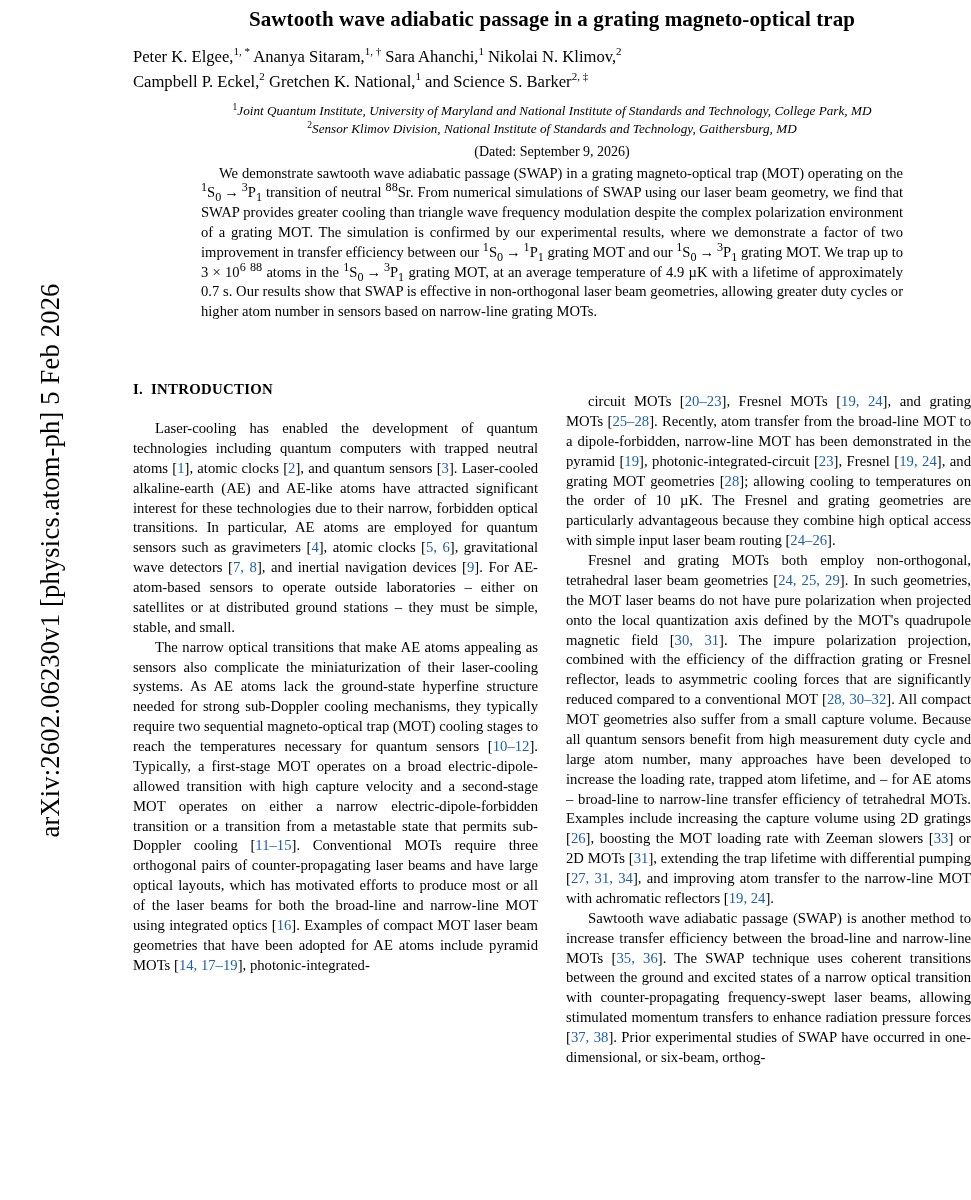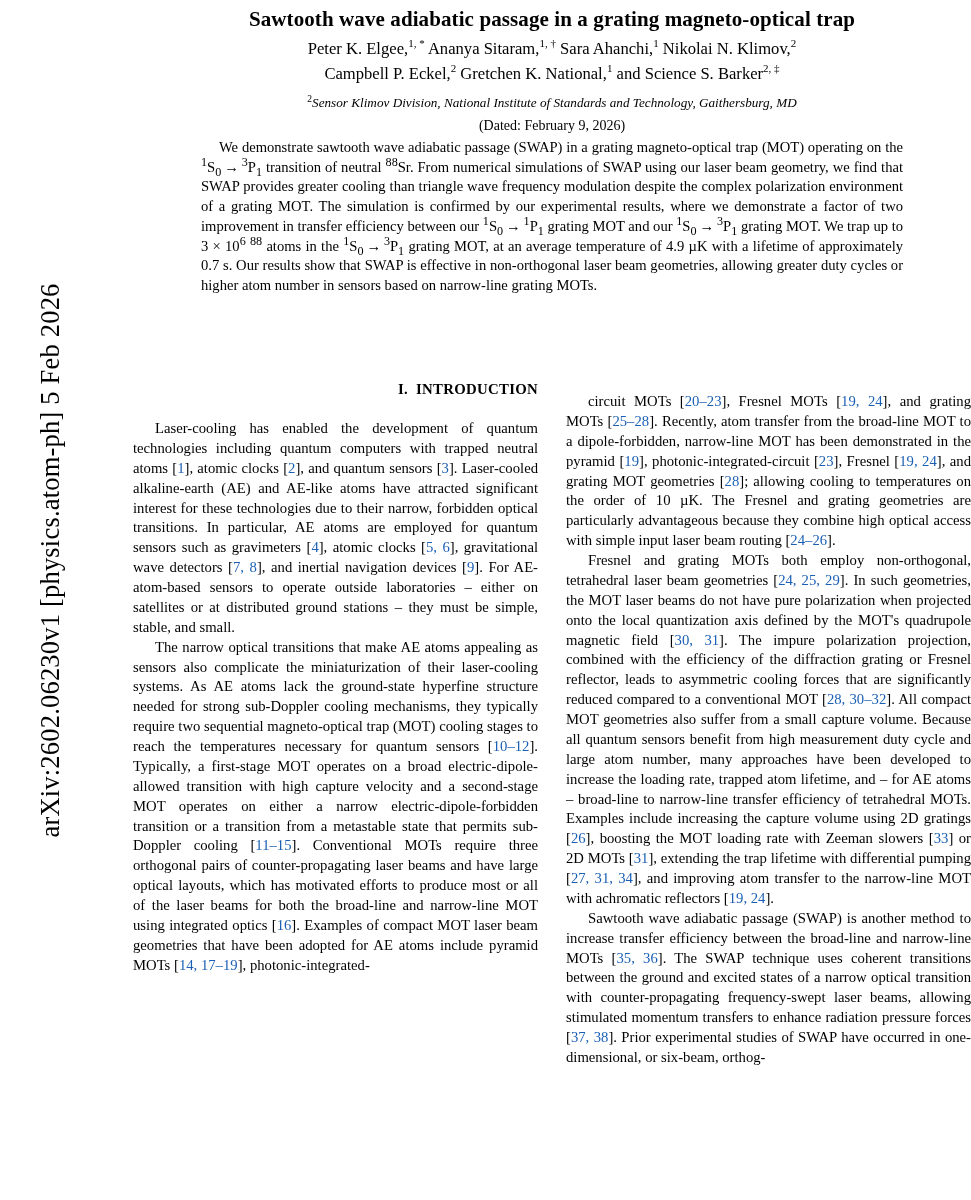--- a/index.html
+++ b/index.html
@@ -44,23 +44,22 @@
     height: 1200px;
   }
   .title {
     text-align: center;
     font-weight: bold;
     font-size: 21px;
     margin-top: 7px;
     letter-spacing: 0.1px;
   }
   .authors {
-    text-align: center;
     font-size: 16.6px;
-    margin-top: 5px;
+    margin-top: 13px;
     line-height: 1.5;
   }
   .authors sup { font-size: 11px; }
   .affil {
     text-align: center;
     font-style: italic;
     font-size: 13.2px;
     margin-top: 7px;
     line-height: 1.36;
   }
@@ -86,21 +85,21 @@
     display: flex;
     gap: 28px;
   }
   .col {
     width: 405px;
     font-size: 14.7px;
     line-height: 1.352;
     text-align: justify;
   }
   .sec-head {
-    text-align: right;
+    text-align: left;
     font-weight: bold;
     font-size: 14.8px;
     margin: 7px 0 13px 0;
     letter-spacing: 0.3px;
   }
   .sec-head .smallcaps { font-variant: small-caps; }
   p.body { margin: 0; text-indent: 22px; }
   p.body.first { text-indent: 22px; margin-top: 20px; }
   a.cite {
     color: #1a5fb4;
@@ -118,24 +117,25 @@
   <div class="content">
 
     <div class="title">Sawtooth wave adiabatic passage in a grating magneto-optical trap</div>
 
     <div class="authors">
       <span><span>Peter K. Elgee,</span><sup>1, *</sup></span><span><span> Ananya Sitaram,</span><sup>1, †</sup></span><span><span> Sara Ahanchi,</span><sup>1</sup></span><span><span> Nikolai N. Klimov,</span><sup>2</sup></span><br>
       <span><span>Campbell P. Eckel,</span><sup>2</sup></span><span><span> Gretchen K. National,</span><sup>1</sup></span><span><span> and Science S. Barker</span><sup>2, ‡</sup></span>
     </div>
 
     <div class="affil">
+      <div><sup>1</sup><span>Joint Quantum Institute, University of Maryland and National Institute of Standards and Technology, College Park, MD</span></div>
       <div><sup>2</sup><span>Sensor Klimov Division, National Institute of Standards and Technology, Gaithersburg, MD</span></div>
     </div>
 
-    <div class="dated">(Dated: February 9, 2026)</div>
+    <div class="dated">(Dated: September 9, 2026)</div>
 
     <div class="abstract">
       <span class="indent"></span><span>We demonstrate sawtooth wave adiabatic passage (SWAP) in a grating magneto-optical trap (MOT) operating on the </span><span><sup>1</sup>S<sub>0</sub> → <sup>3</sup>P<sub>1</sub></span><span> transition of neutral </span><span><sup>88</sup></span><span>Sr. From numerical simulations of SWAP using our laser beam geometry, we find that SWAP provides greater cooling than triangle wave frequency modulation despite the complex polarization environment of a grating MOT. The simulation is confirmed by our experimental results, where we demonstrate a factor of two improvement in transfer efficiency between our </span><span><sup>1</sup>S<sub>0</sub> → <sup>1</sup>P<sub>1</sub></span><span> grating MOT and our </span><span><sup>1</sup>S<sub>0</sub> → <sup>3</sup>P<sub>1</sub></span><span> grating MOT. We trap up to </span><span>3 × 10<sup>6</sup>&nbsp;<sup>88</sup></span><span> atoms in the </span><span><sup>1</sup>S<sub>0</sub> → <sup>3</sup>P<sub>1</sub></span><span> grating MOT, at an average temperature of 4.9 µK with a lifetime of approximately 0.7 s. Our results show that SWAP is effective in non-orthogonal laser beam geometries, allowing greater duty cycles or higher atom number in sensors based on narrow-line grating MOTs.</span>
     </div>
 
     <div class="cols">
 
       <div class="col">
         <div class="sec-head">
           <span>I.</span>&nbsp;&nbsp;<span class="smallcaps">INTRODUCTION</span>

